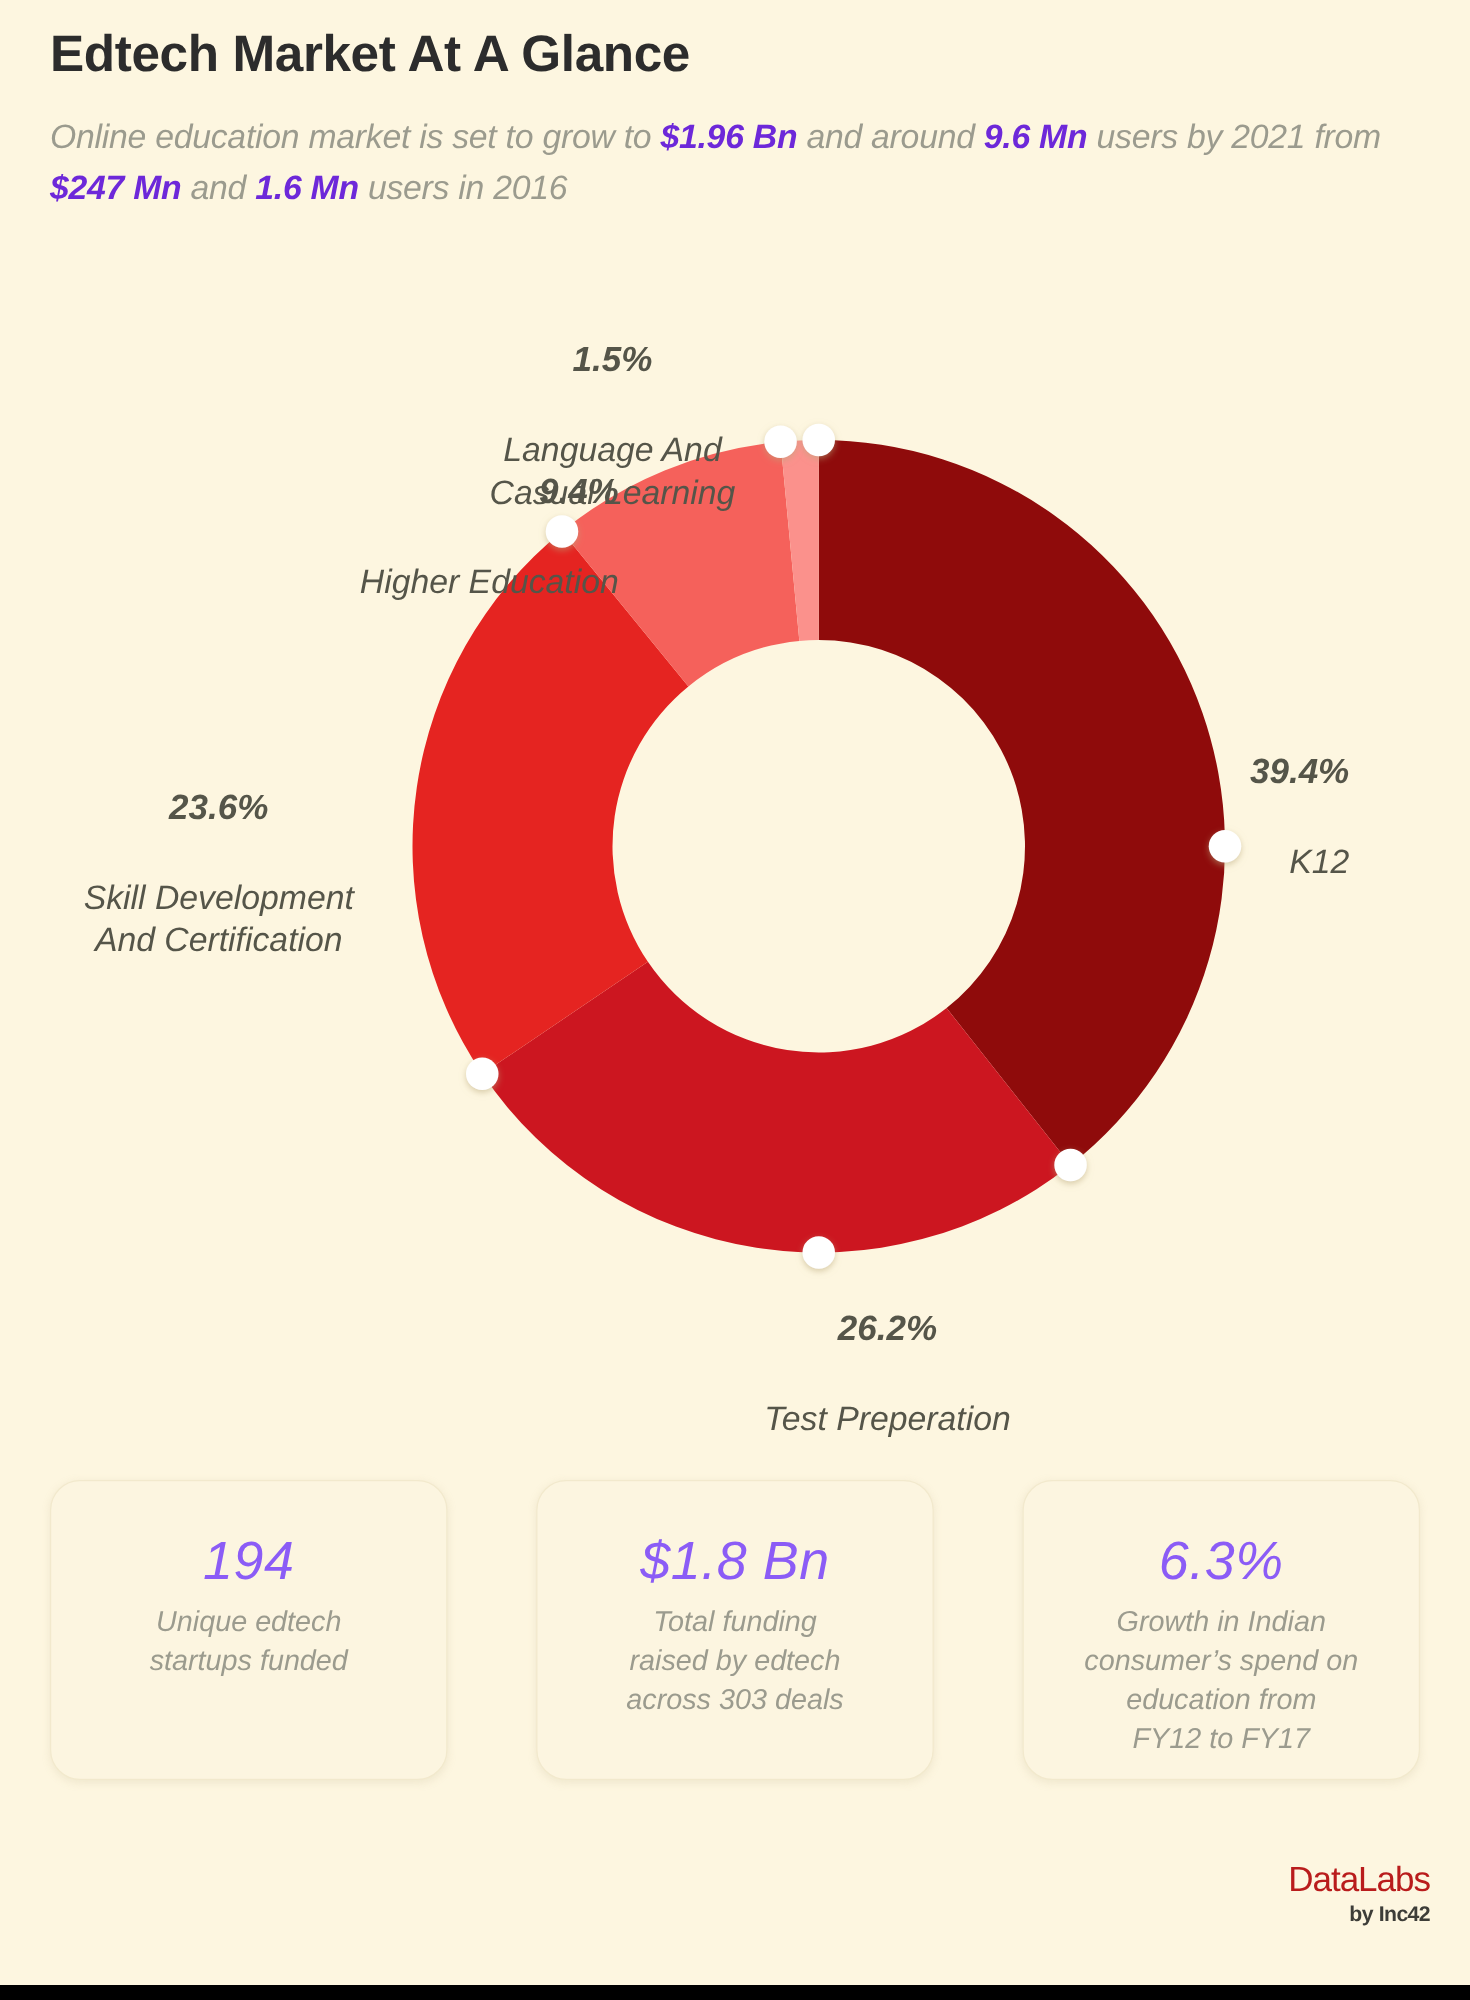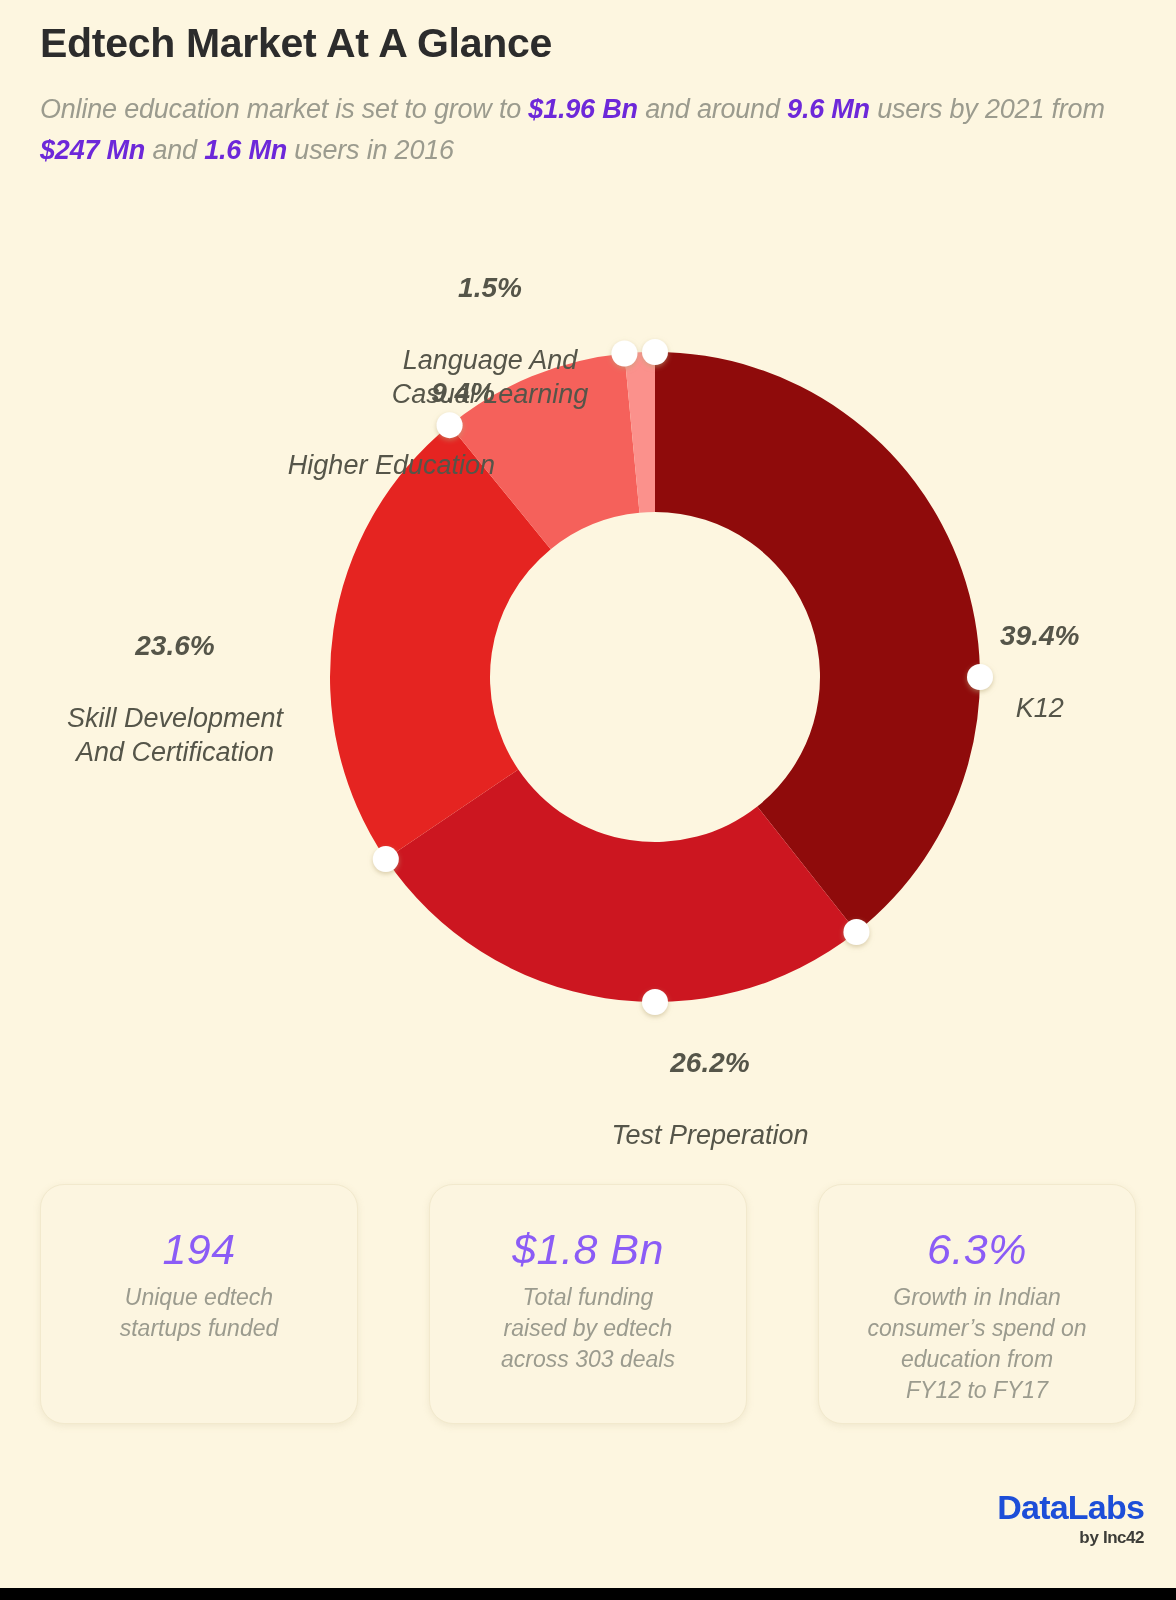--- a/index.html
+++ b/index.html
@@ -77,21 +77,21 @@
     font-size: 28px;
     font-style: italic;
     display: block;
   }
   .slice-name {
     font-size: 27px;
     font-style: italic;
     display: block;
     margin-top: 17px;
   }
-  .lbl-k12        { left: 1000px; top: 358px; text-align: center; }
+  .lbl-k12        { left: 1000px; top: 339px; text-align: right; }
   .lbl-test       { left: 520px;  top: 785px; width: 380px; text-align: center; }
   .lbl-skill      { left: 30px;   top: 368px; width: 290px; text-align: center; }
   .lbl-higher     { left: 150px;  top: 115px; width: 345px; text-align: right; }
   .lbl-lang       { left: 320px;  top: 10px;  width: 340px; text-align: center; }
 
   
   .cards {
     position: absolute;
     left: 40px;
     top: 1184px;
@@ -147,23 +147,23 @@
     color: #4a4a42;
     line-height: 1.55;
   }
   .logo-block {
     position: absolute;
     right: 32px;
     top: 10px;
     text-align: right;
   }
   .logo-main {
-    font-size: 34px;
-    font-weight: bold;
-    color: #1d4ed8;
+    font-size: 28px;
+    font-weight: normal;
+    color: #b91c1c;
     letter-spacing: -0.8px;
     line-height: 1;
   }
   .logo-sub {
     font-size: 17px;
     font-weight: bold;
     color: #3d3d38;
     letter-spacing: -0.3px;
     margin-top: 5px;
     line-height: 1;

